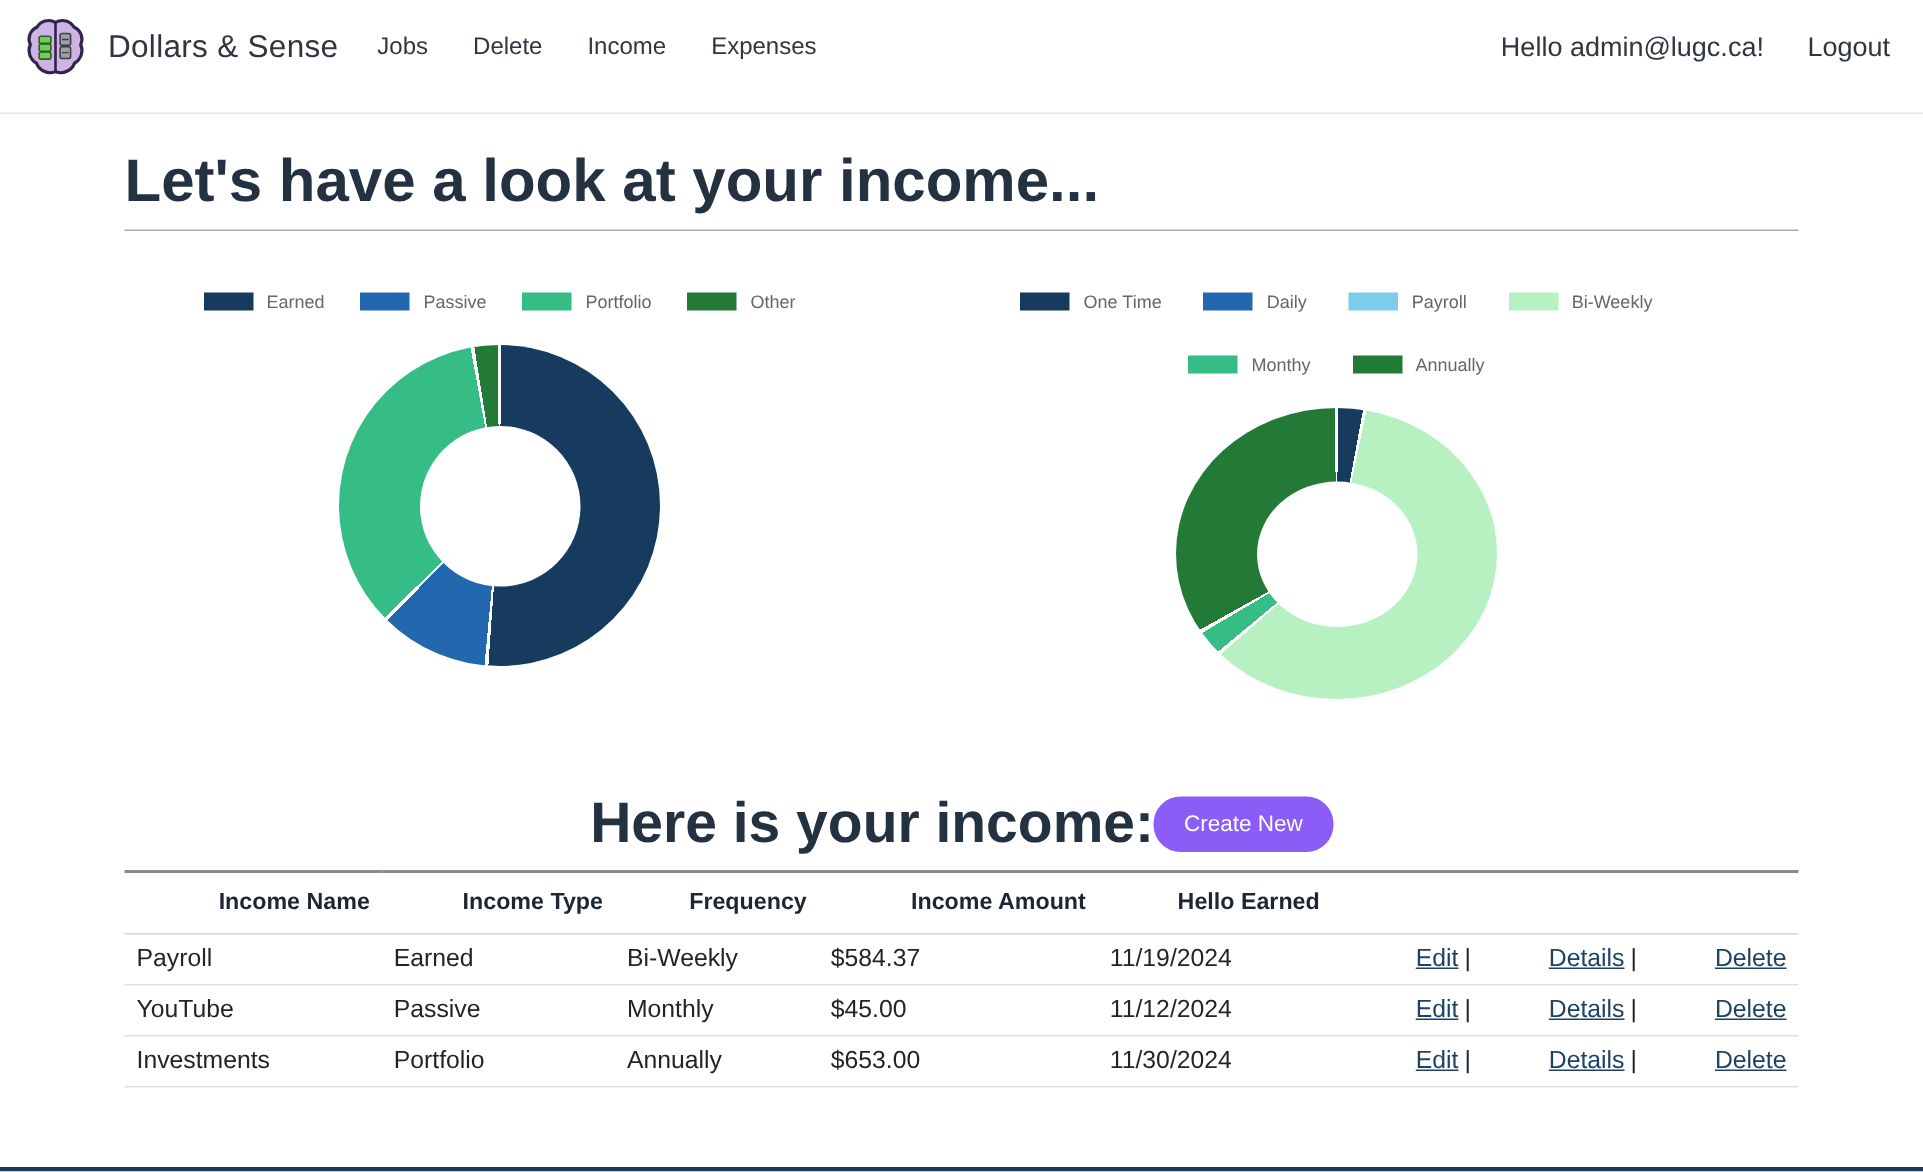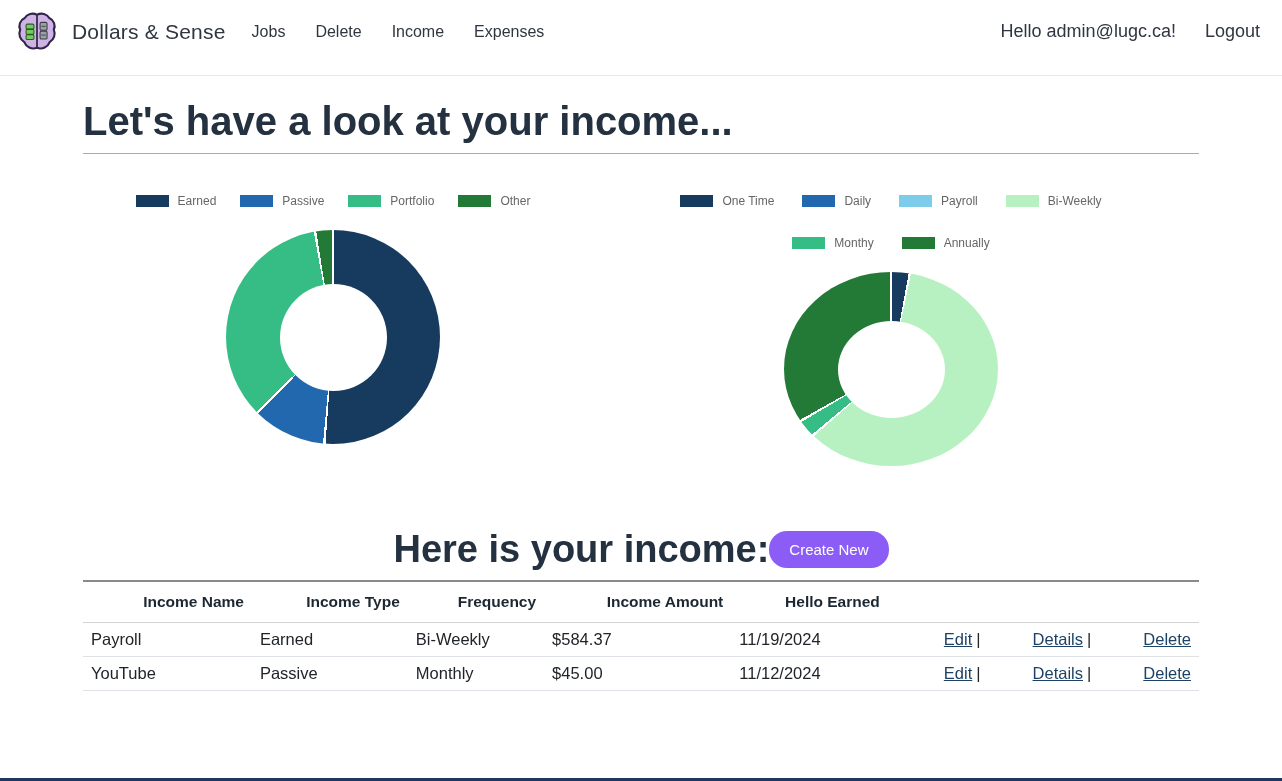--- a/index.html
+++ b/index.html
@@ -198,17 +198,25 @@
           <td><a class="action-link">Edit</a><span class="action-sep">|</span><a class="action-link">Details</a><span class="action-sep">|</span><a class="action-link">Delete</a></td>
         </tr>
         <tr>
           <td>YouTube</td>
           <td>Passive</td>
           <td>Monthly</td>
           <td>$45.00</td>
           <td>11/12/2024</td>
           <td><a class="action-link">Edit</a><span class="action-sep">|</span><a class="action-link">Details</a><span class="action-sep">|</span><a class="action-link">Delete</a></td>
         </tr>
+        <tr>
+          <td>Investments</td>
+          <td>Portfolio</td>
+          <td>Annually</td>
+          <td>$653.00</td>
+          <td>11/30/2024</td>
+          <td><a class="action-link">Edit</a><span class="action-sep">|</span><a class="action-link">Details</a><span class="action-sep">|</span><a class="action-link">Delete</a></td>
+        </tr>
       </tbody>
   </table>
 </main>
 
 <div class="footer-strip"></div>
 
 </body></html>

